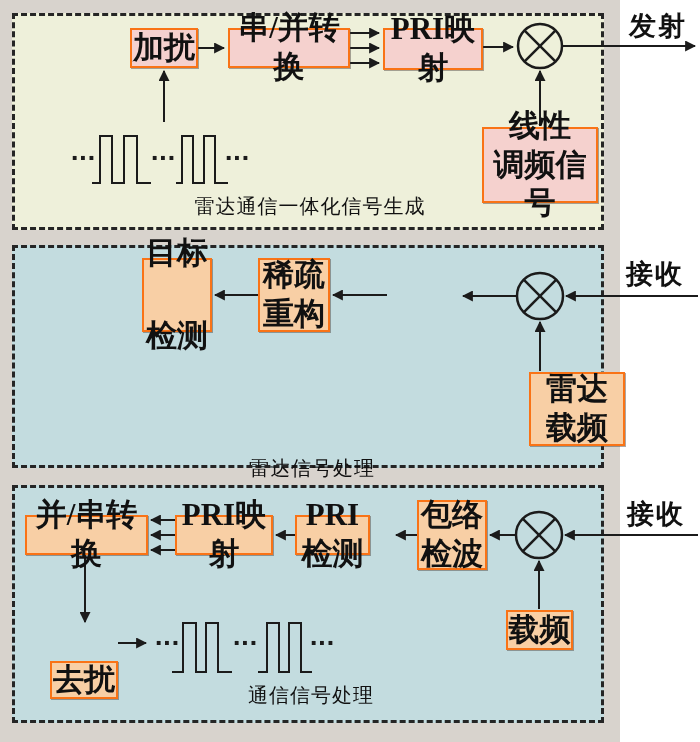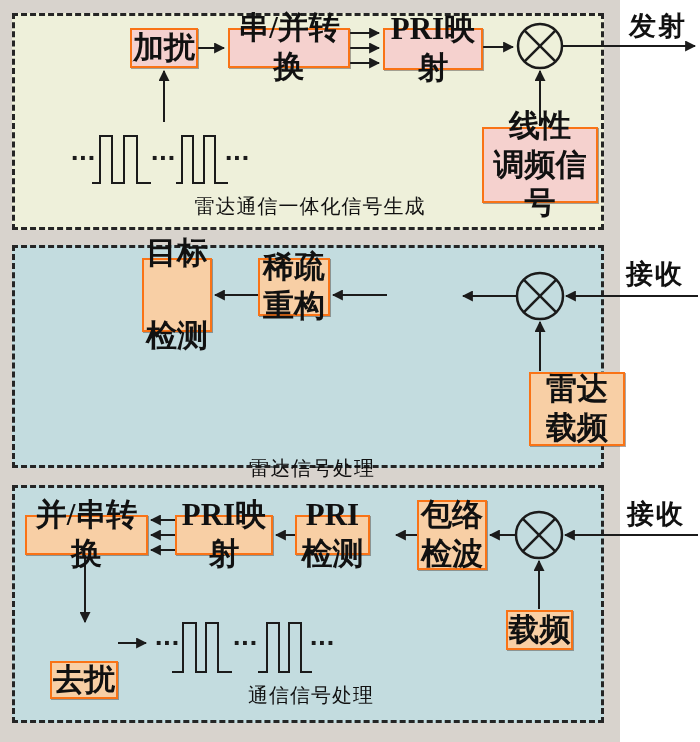--- a/index.html
+++ b/index.html
@@ -129,21 +129,21 @@
     <span>线性</span>
     <span>调频信号</span>
   </div>
   <div class="ptitle" style="left:310px;top:193px;">雷达通信一体化信号生成</div>
   <div class="iolabel" style="left:618px;top:8px;">发射</div>
 
   <div class="blk peach" style="left:142px;top:258px;width:70px;height:74px;gap:44px;">
     <span>目标</span>
     <span>检测</span>
   </div>
-  <div class="blk peach" style="left:258px;top:258px;width:72px;height:58px;">
+  <div class="blk peach" style="left:258px;top:258px;width:72px;height:74px;">
     <span>稀疏</span>
     <span>重构</span>
   </div>
   <div class="blk peach" style="left:529px;top:372px;width:96px;height:74px;">
     <span>雷达</span>
     <span>载频</span>
   </div>
   <div class="ptitle" style="left:312px;top:426px;margin-top:29px;">雷达信号处理</div>
   <div class="iolabel" style="left:615px;top:256px;">接收</div>
 

